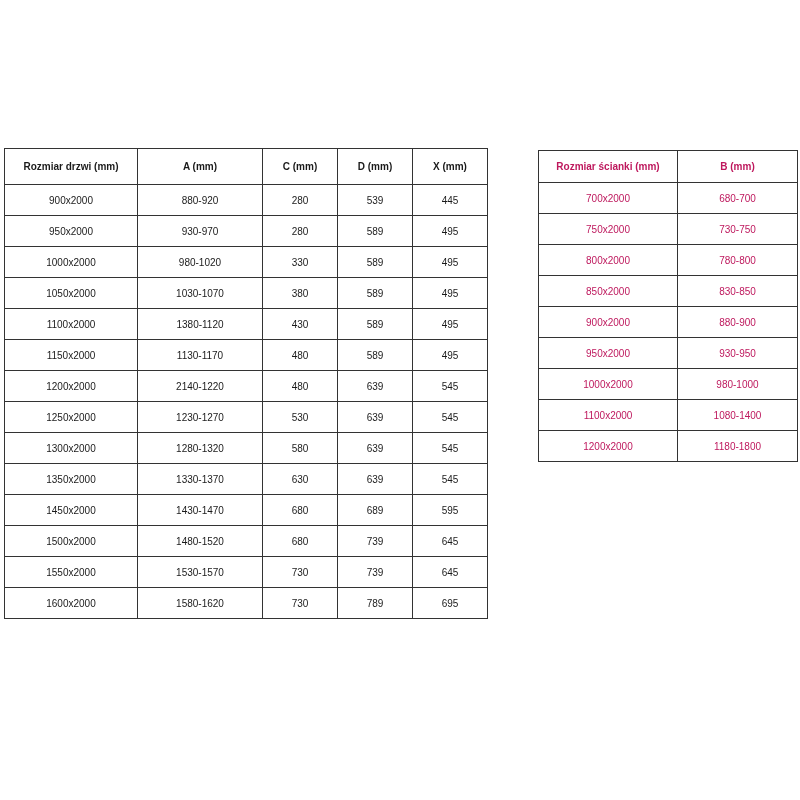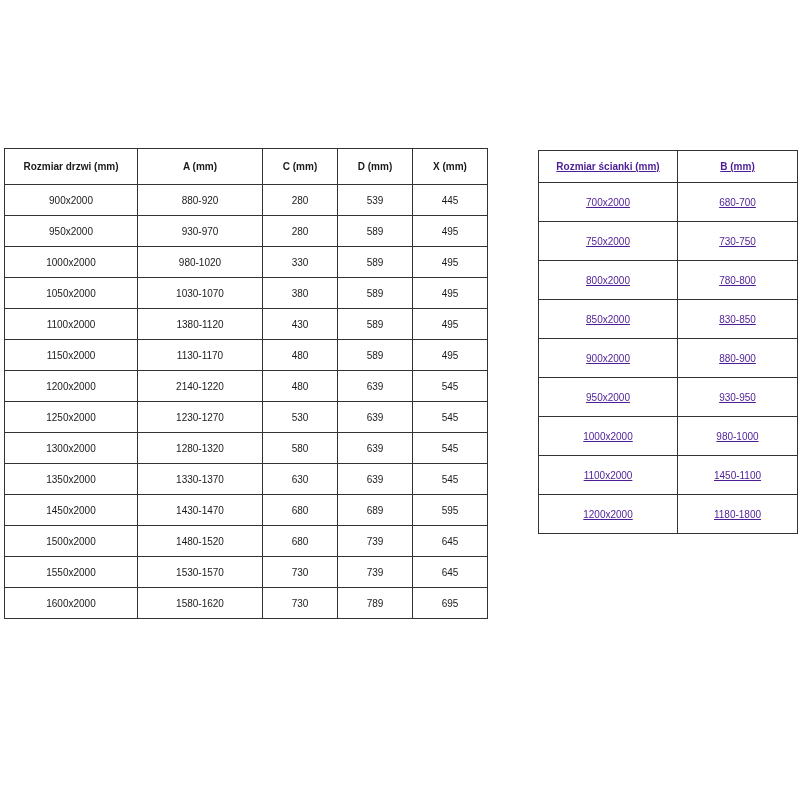--- a/index.html
+++ b/index.html
@@ -41,21 +41,21 @@
     width: 483px;
   }
   #door-table thead tr { height: 36px; }
   #door-table tbody tr { height: 31px; }
   #wall-table {
     left: 538px;
     top: 150px;
     width: 259px;
   }
   #wall-table thead tr { height: 32px; }
-  #wall-table tbody tr { height: 39px; margin-left: 46px; }
+  #wall-table tbody tr { height: 31px; margin-left: 46px; }
 </style>
 </head>
 <body>
 
 <div class="page" style="background: rgb(255, 255, 255);">
 
   <table id="door-table" class="dims-table" style="color: rgb(26, 26, 26);">
     <colgroup>
       <col style="width:133px">
       <col style="width:125px">
@@ -167,21 +167,21 @@
         <tr>
           <td style="border-color: rgb(51, 51, 51);">1600x2000</td>
           <td style="border-color: rgb(51, 51, 51);">1580-1620</td>
           <td style="border-color: rgb(51, 51, 51);">730</td>
           <td style="border-color: rgb(51, 51, 51);">789</td>
           <td style="border-color: rgb(51, 51, 51);">695</td>
         </tr>
       </tbody>
   </table>
 
-  <table id="wall-table" class="dims-table" style="color: #4c1d95; text-decoration: underline;">
+  <table id="wall-table" class="dims-table" style="color: #be185d;">
     <colgroup>
       <col style="width:139px">
       <col style="width:120px">
     </colgroup>
     <thead>
         <tr>
           <th style="border-color: rgb(51, 51, 51);">Rozmiar ścianki (mm)</th>
           <th style="border-color: rgb(51, 51, 51);">B (mm)</th>
         </tr>
       </thead>
@@ -209,21 +209,21 @@
         <tr>
           <td style="border-color: rgb(51, 51, 51);">950x2000</td>
           <td style="border-color: rgb(51, 51, 51);">930-950</td>
         </tr>
         <tr>
           <td style="border-color: rgb(51, 51, 51);">1000x2000</td>
           <td style="border-color: rgb(51, 51, 51);">980-1000</td>
         </tr>
         <tr>
           <td style="border-color: rgb(51, 51, 51);">1100x2000</td>
-          <td style="border-color: rgb(51, 51, 51);">1450-1100</td>
+          <td style="border-color: rgb(51, 51, 51);">1080-1400</td>
         </tr>
         <tr>
           <td style="border-color: rgb(51, 51, 51);">1200x2000</td>
           <td style="border-color: rgb(51, 51, 51);">1180-1800</td>
         </tr>
       </tbody>
   </table>
 
 </div>
 

